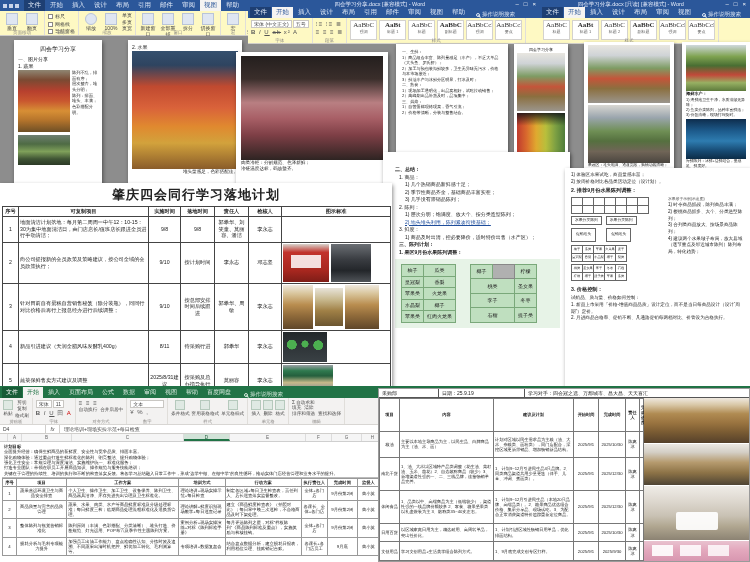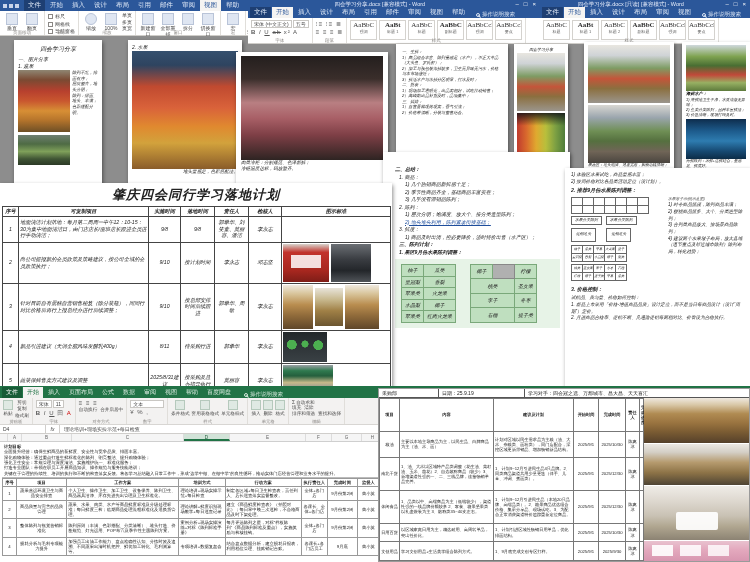--- a/index.html
+++ b/index.html
@@ -9,21 +9,21 @@
 
 
 .win{position:absolute;overflow:hidden;}
 .bluebar{background:#2b579a;color:#dce6f5;display:flex;align-items:center;}
 .wtitle{flex:1;text-align:center;font-size:5.5px;color:#e8eefc;white-space:nowrap;overflow:hidden;}
 .wctl{display:flex;gap:5px;padding:0 4px;font-size:6px;color:#fff;}
 .tabs{display:flex;align-items:flex-end;gap:1px;padding:0 2px;background:#2b579a;}
 .tab{font-size:6.5px;color:#dce6f5;padding:1px 4px;white-space:nowrap;}
 .tab.filetab{background:#1e3f73;}
 .tab.active{background:#f5f4f2;color:#2b579a;}
-.ribbon{background:#ffffff;border-bottom:1px solid #cfcdc9;display:flex;position:relative;}
+.ribbon{background:#fef9c3;border-bottom:1px solid #cfcdc9;display:flex;position:relative;}
 .grp{border-right:1px solid #e0deda;padding:2px 3px 8px 3px;position:relative;display:flex;gap:2px;align-items:flex-start;}
 .grplabel{position:absolute;bottom:0;left:0;right:0;text-align:center;font-size:4.5px;color:#8a8784;}
 .rbtn{font-size:5px;color:#444;text-align:center;line-height:1.1;}
 .rbig{width:18px;}
 .rbig .ric{width:12px;height:12px;margin:0 auto 1px auto;background:#dfe6f2;border:1px solid #b9c4d8;}
 .chkrow{display:flex;align-items:center;gap:2px;font-size:5px;color:#444;line-height:1.5;}
 .chk{width:5px;height:5px;border:1px solid #8a8784;background:#fff;display:inline-block;}
 .docarea{position:absolute;left:0;right:0;bottom:0;background:#8d8d8d;}
 .srch{display:flex;align-items:center;gap:2px;font-size:5.5px;color:#dce6f5;margin-left:6px;white-space:nowrap;}
 .icon-search{width:4px;height:4px;border:1px solid currentColor;border-radius:50%;position:relative;display:inline-block;}
@@ -32,21 +32,21 @@
 .qat i{width:4px;height:4px;background:#c8d4ea;display:inline-block;}
 
 
 .stylebox{width:27px;height:20px;border:1px solid #d4d2ce;background:#fff;text-align:center;overflow:hidden;}
 .stylebox .samp{font-family:"Liberation Serif",serif;font-size:7px;line-height:1.2;color:#333;}
 .stylebox .sname{font-size:4px;color:#666;}
 .fontbox{border:1px solid #c9c7c3;background:#fff;font-size:5px;color:#444;padding:0 2px;white-space:nowrap;}
 .miniglyphs{font-size:6px;color:#555;letter-spacing:1px;}
 
 
-.page{position:absolute;background:#fff;box-shadow:1px 2px 4px rgba(0,0,0,.45);overflow:hidden;font-style:italic;}
+.page{position:absolute;background:#fff;box-shadow:1px 2px 4px rgba(0,0,0,.45);overflow:hidden;}
 .pre{white-space:pre-line;}
 .ph{display:block;}
 
 
 .ph-tomato-trays{background:linear-gradient(180deg,#8f8673 0%,#7a4a33 16%,#b7402e 34%,#c9572f 50%,#d78f35 66%,#b8762c 80%,#6e4f26 100%);}
 .ph-tomato-big{background:linear-gradient(180deg,#35506e 0%,#2e4460 12%,#c04a30 30%,#d9623a 48%,#e0892f 64%,#d2a23c 78%,#8a5c2a 100%);}
 .ph-meat{background:linear-gradient(180deg,#241f1e 0%,#3a2e2b 22%,#b97f82 45%,#a85f66 60%,#7e3f46 76%,#2e2422 100%);}
 .ph-greens{background:linear-gradient(180deg,#6f7f72 0%,#4e6b44 30%,#7fa05a 55%,#3f5434 80%,#2c3a26 100%);}
 .ph-bulk{background:linear-gradient(180deg,rgba(18,18,24,.85) 0%,rgba(18,18,24,0) 22%,rgba(18,18,24,0) 72%,rgba(12,12,16,.9) 100%),linear-gradient(90deg,#c03b2e 0%,#d96a2d 20%,#e0a92f 40%,#b8bf3c 60%,#7da043 80%,#4f7d3a 100%);}
 .ph-hall{background:linear-gradient(180deg,#e8e6e0 0%,#cfd3d6 18%,#7e9c64 40%,#c4553a 58%,#8b6f3f 75%,#9b958c 100%);}

